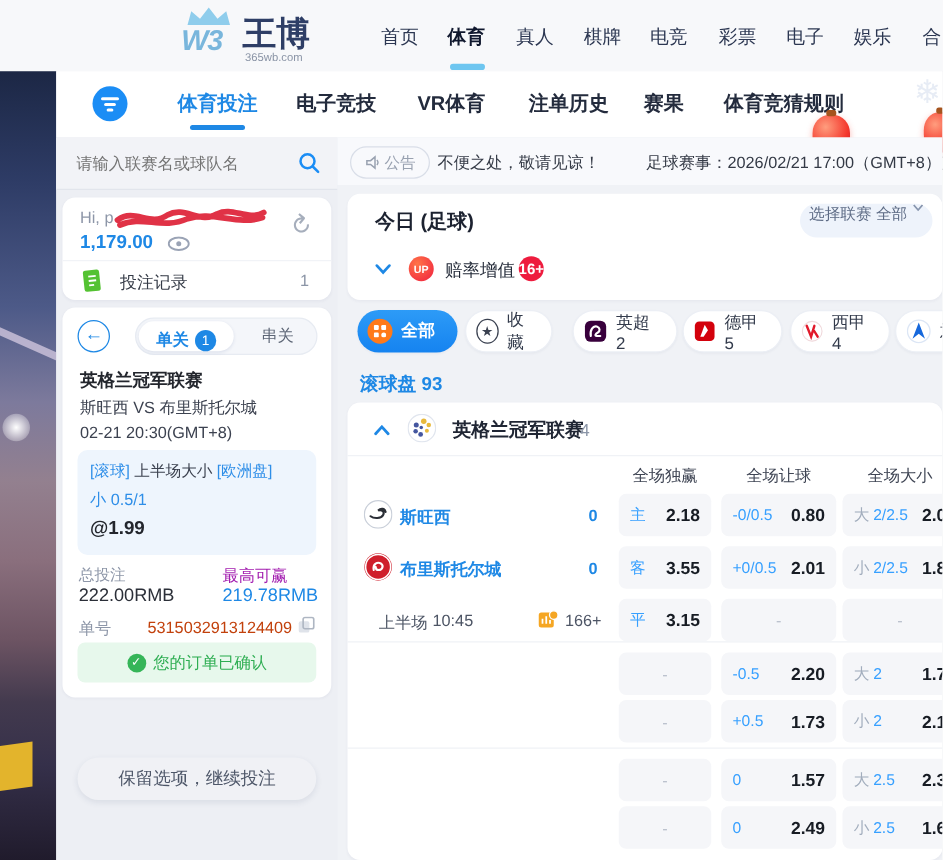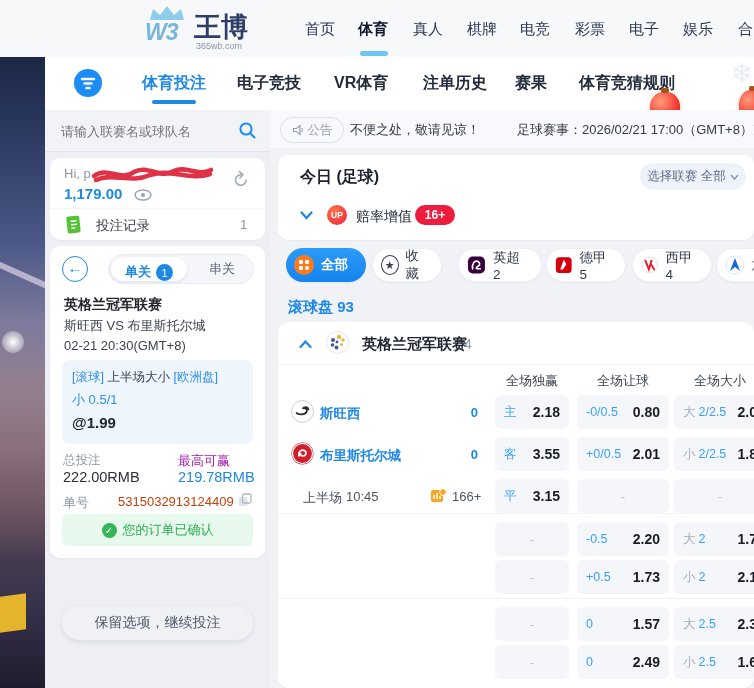--- a/index.html
+++ b/index.html
@@ -100,21 +100,21 @@
 
   <div class="snow" style="left:731px;top:58px;font-size:26px">❄</div>
   <div class="lantern" style="left:650px;top:92px;width:30px;height:32px"></div>
   <div class="lantern" style="left:682px;top:116px;width:19px;height:21px"></div>
   <div class="lantern" style="left:739px;top:90px;width:26px;height:32px"></div>
   <div class="lantern" style="left:729px;top:132px;width:16px;height:18px"></div>
 
   <div id="sidebar">
 
     <div class="abs" style="left:0;top:0;width:225px;height:41px;background:#f2f3f7;border-bottom:1px solid #e2e5ec">
-      <input class="abs" style="left: 14px; top: 9px; width: 170px; height: 22px; border: none; background: transparent; outline: none; font-size: 13px; color: rgb(51, 51, 51); font-family: Liberation Sans, sans-serif;" placeholder="请输入联赛名或球队名">
+      <input class="abs" style="left: 14px; top: 9px; width: 170px; height: 22px; border: none; background: transparent; outline: none; font-size: 13px; color: rgb(51, 51, 51); font-family: Liberation Serif, serif;" placeholder="请输入联赛名或球队名">
       <svg class="abs" style="left:193px;top:11px" width="19" height="19" viewBox="0 0 19 19">
         <circle cx="8" cy="8" r="5.6" fill="none" stroke="#1b8df5" stroke-width="2"></circle>
         <line x1="12.2" y1="12.2" x2="16.5" y2="16.5" stroke="#1b8df5" stroke-width="2" stroke-linecap="round"></line>
         </svg>
     </div>
 
     <div class="scard" style="left:5px;top:48px;width:215px;height:82px">
       <div class="abs" style="left:14px;top:8px;font-size:13px;color:#8d96a8">Hi, p</div>
       <svg class="abs" style="left:40px;top:4px" width="125" height="24" viewBox="0 0 125 24">
         <path d="M4 14 C18 4,30 20,44 10 C58 2,70 18,84 9 C96 3,108 15,121 8 M6 18 C24 10,40 22,60 13 C80 6,100 19,120 12" fill="none" stroke="#e03246" stroke-width="4.6" stroke-linecap="round"></path>
@@ -192,32 +192,32 @@
           <path d="M9.5 4 A3 3 0 0 1 9.5 8" fill="none" stroke="#98a1b0" stroke-width="1.1"></path>
           </svg>
         <span style="font-size:12.5px;color:#98a1b0">公告</span>
       </div>
       <div class="abs" style="left:80px;top:11px;font-size:13px;color:#343a46;white-space:nowrap">不便之处，敬请见谅！</div>
       <div class="abs" style="left:247px;top:11px;font-size:13px;color:#343a46;white-space:nowrap">足球赛事：2026/02/21 17:00（GMT+8）克</div>
     </div>
 
     <div class="scard" style="left:8px;top:45px;width:476px;height:85px">
       <div class="abs" style="left:22px;top:12px;font-size:16px;font-weight:bold;color:#1c2230">今日 (足球)</div>
-      <div class="abs" style="left:362px;top:8px;width:106px;height:27px;background:#eef3fb;border-radius:14px;display:flex;align-items:center;justify-content:center;gap:4px">
+      <div class="abs" style="left:362px;top:8px;width:106px;height:27px;background:#eef3fb;border-radius:14px;display:flex;align-items:flex-start;justify-content:center;gap:4px">
         <span style="font-size:12.5px;color:#5d6b85">选择联赛 全部</span>
         <svg width="9" height="6" viewBox="0 0 9 6">
             <polyline points="1,1 4.5,5 8,1" fill="none" stroke="#8795ad" stroke-width="1.4"></polyline>
           </svg>
       </div>
       <svg class="abs" style="left:22px;top:56px" width="13" height="9" viewBox="0 0 13 9">
         <polyline points="1.5,1.5 6.5,7 11.5,1.5" fill="none" stroke="#1e88e5" stroke-width="2.2" stroke-linecap="round"></polyline>
         </svg>
       <div class="abs" style="left:49px;top:50px;width:20px;height:20px;border-radius:50%;background:radial-gradient(circle at 35% 30%,#ff7448,#f01f3e);color:#fff;font-size:8.5px;font-weight:bold;display:flex;align-items:center;justify-content:center">UP</div>
       <div class="abs" style="left:78px;top:53px;font-size:14px;color:#232a38">赔率增值</div>
-      <div class="abs" style="left:137px;top:50px;width:40px;height:20px;border-radius:10px;background:#ee1c3e;color:#fff;font-size:12px;font-weight:bold;display:flex;align-items:center;justify-content:center">16+</div>
+      <div class="abs" style="left:137px;top:50px;width:20px;height:20px;border-radius:10px;background:#ee1c3e;color:#fff;font-size:12px;font-weight:bold;display:flex;align-items:center;justify-content:center">16+</div>
     </div>
 
     <div class="chip active" style="left:16px;width:80px">
       <span style="width:20px;height:20px;border-radius:50%;background:#ff7a1a;display:inline-flex;align-items:center;justify-content:center">
         <svg width="10" height="10" viewBox="0 0 10 10">
             <g fill="#fff">
               <rect x="0" y="0" width="4" height="4" rx="1"></rect>
               <rect x="6" y="0" width="4" height="4" rx="1"></rect>
               <rect x="0" y="6" width="4" height="4" rx="1"></rect>
               <rect x="6" y="6" width="4" height="4" rx="2"></rect>

